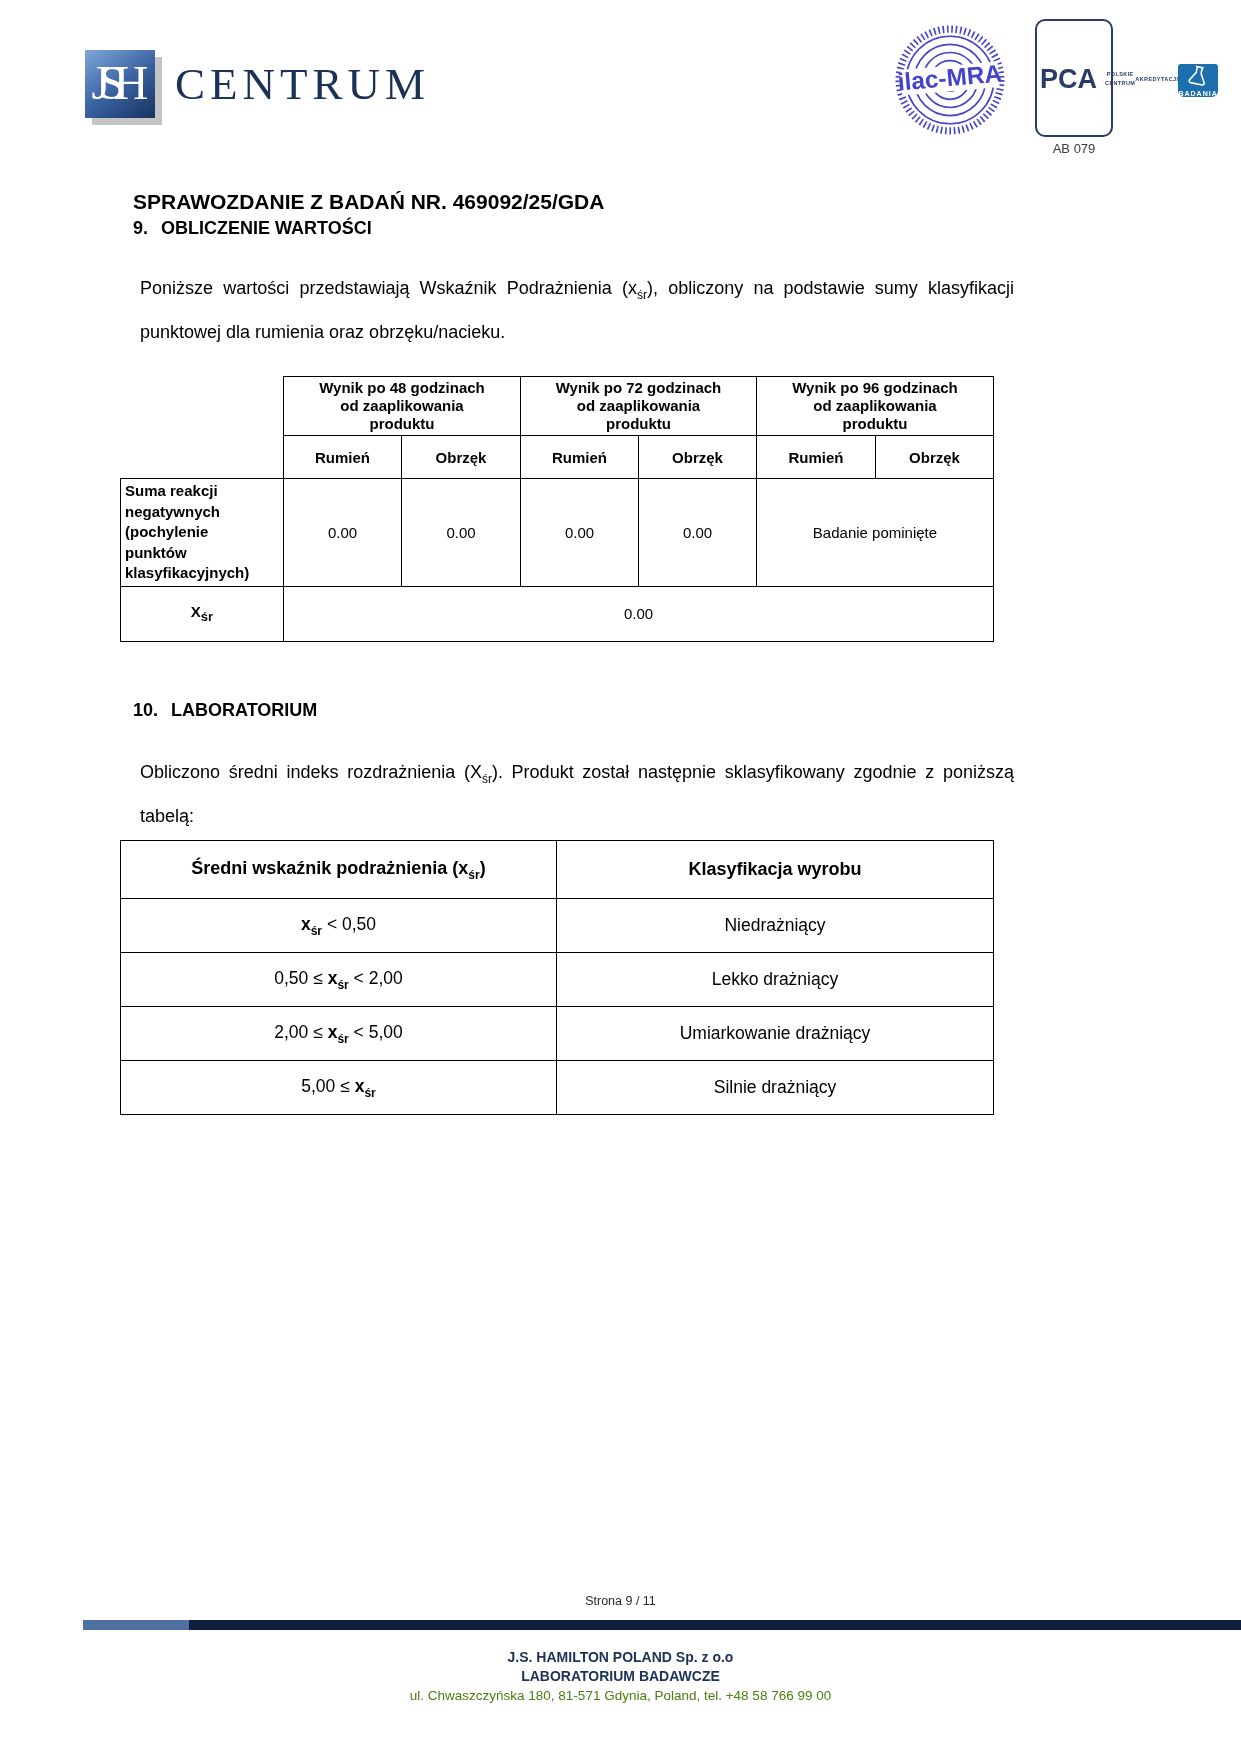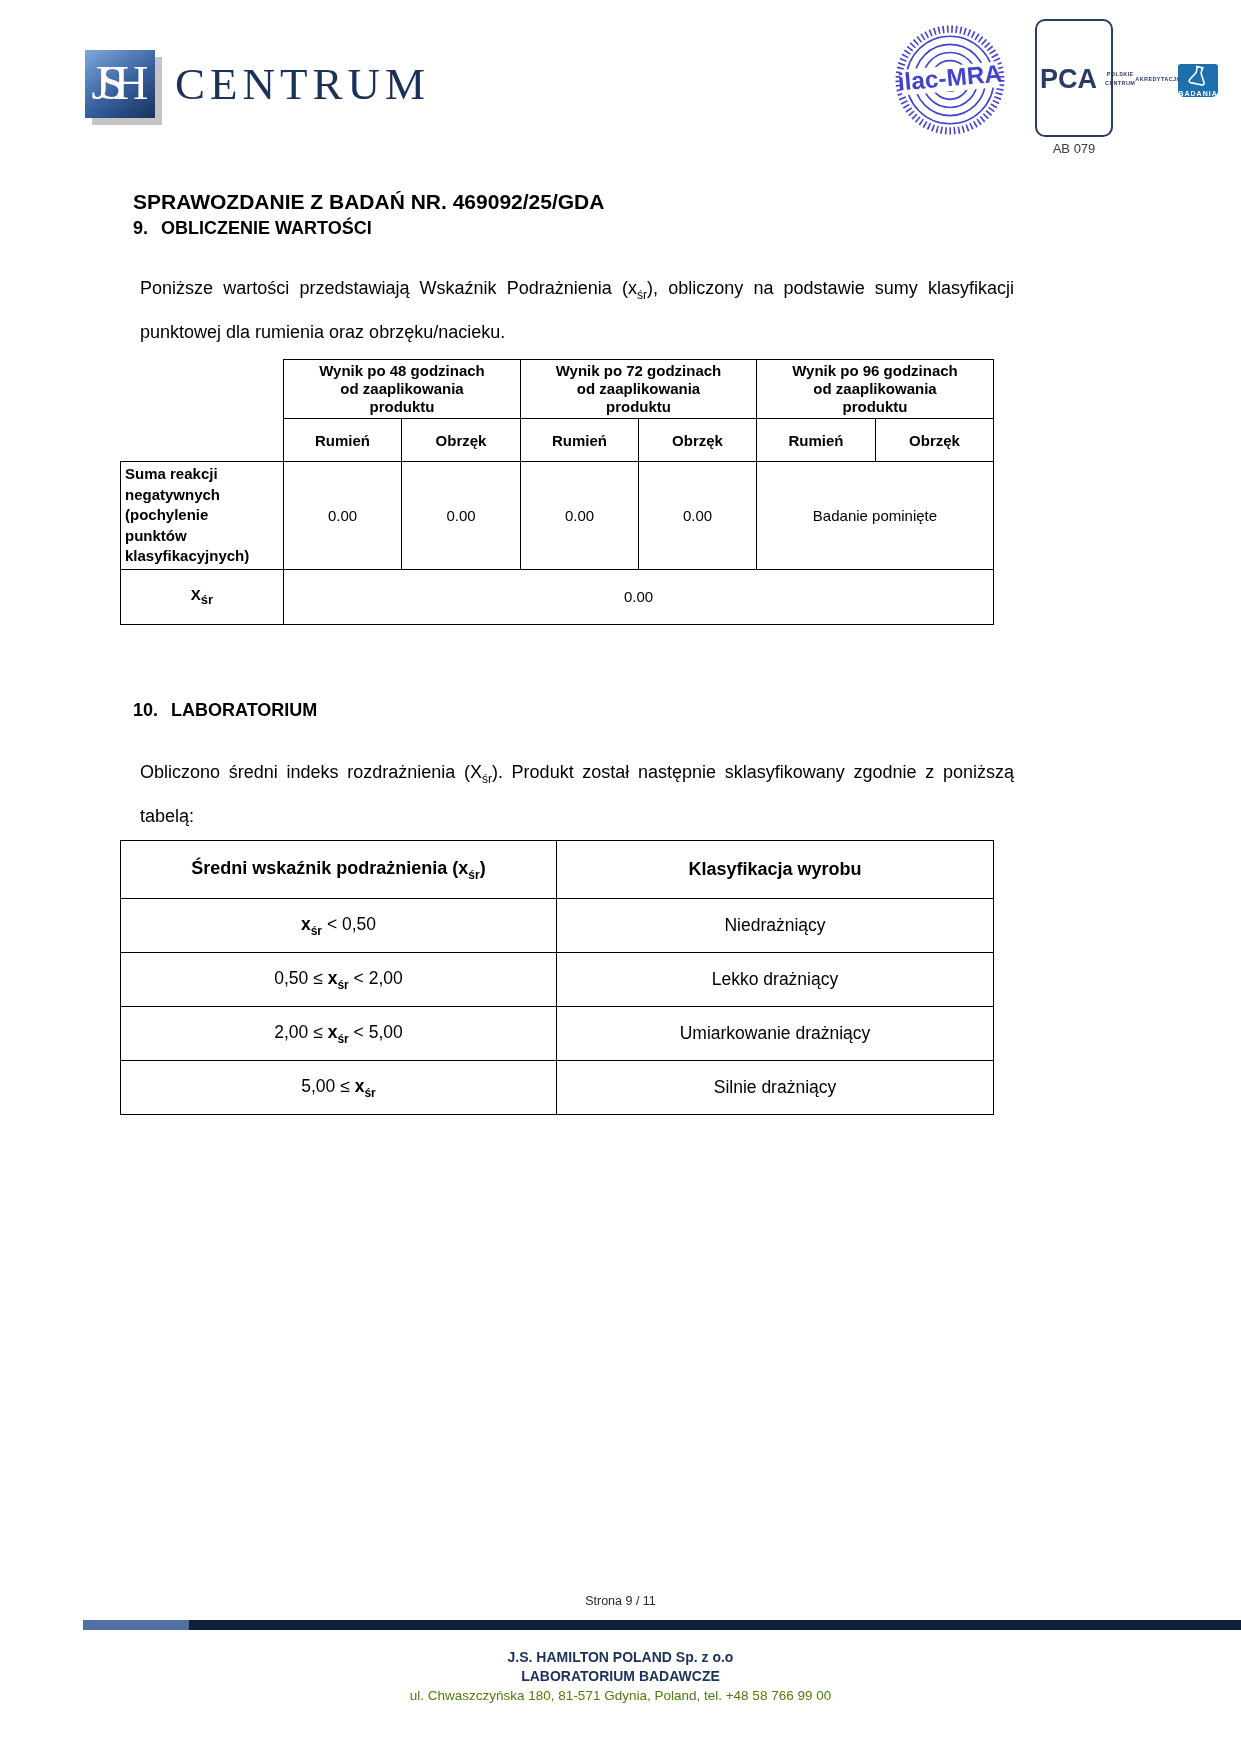--- a/index.html
+++ b/index.html
@@ -43,21 +43,21 @@
   .doc-title { position:absolute; top:166px; left:133px; width:880px; font-size:21px; font-weight:bold;margin-top:24px; }
   .sec-head { position:absolute; left:133px; font-size:18px; font-weight:bold; display:flex; gap:13px; }
   .sec9 { top:218px; }
   .sec10 { top:700px; }
   .para { position:absolute; left:140px; width:874px; font-size:18px; line-height:37px; text-align:justify; }
   .para9 { top:252px; }
   .para10 { top:736px; }
   sub { font-size:12px; }
 
   
-  .t1 { position:absolute; left:120px; top:359px; width:873px; border-collapse:collapse; table-layout:fixed; }
+  .t1 { position:absolute; left:120px; top:376px; width:873px; border-collapse:collapse; table-layout:fixed; }
   .t1 th, .t1 td { border:1.5px solid #000; font-size:15px; text-align:center; vertical-align:middle; padding:2px 4px; }
   .t1 .no-cell { border:none; background:#fff; }
   .t1-ghead th { height:52px; font-weight:bold; line-height:18px; white-space:pre-line; }
   .t1-shead th { height:38px; font-weight:bold; }
   .t1 .rowlabel { text-align:left; font-weight:bold; white-space:pre-line; line-height:20.5px; }
   .t1-sum td { height:102px; }
   .t1-x td { height:50px; }
   .xsr-label { font-size:20px; font-weight:bold; text-align:left; padding-left:7px; }
   .xsr-label sub { font-size:13px; }
 

